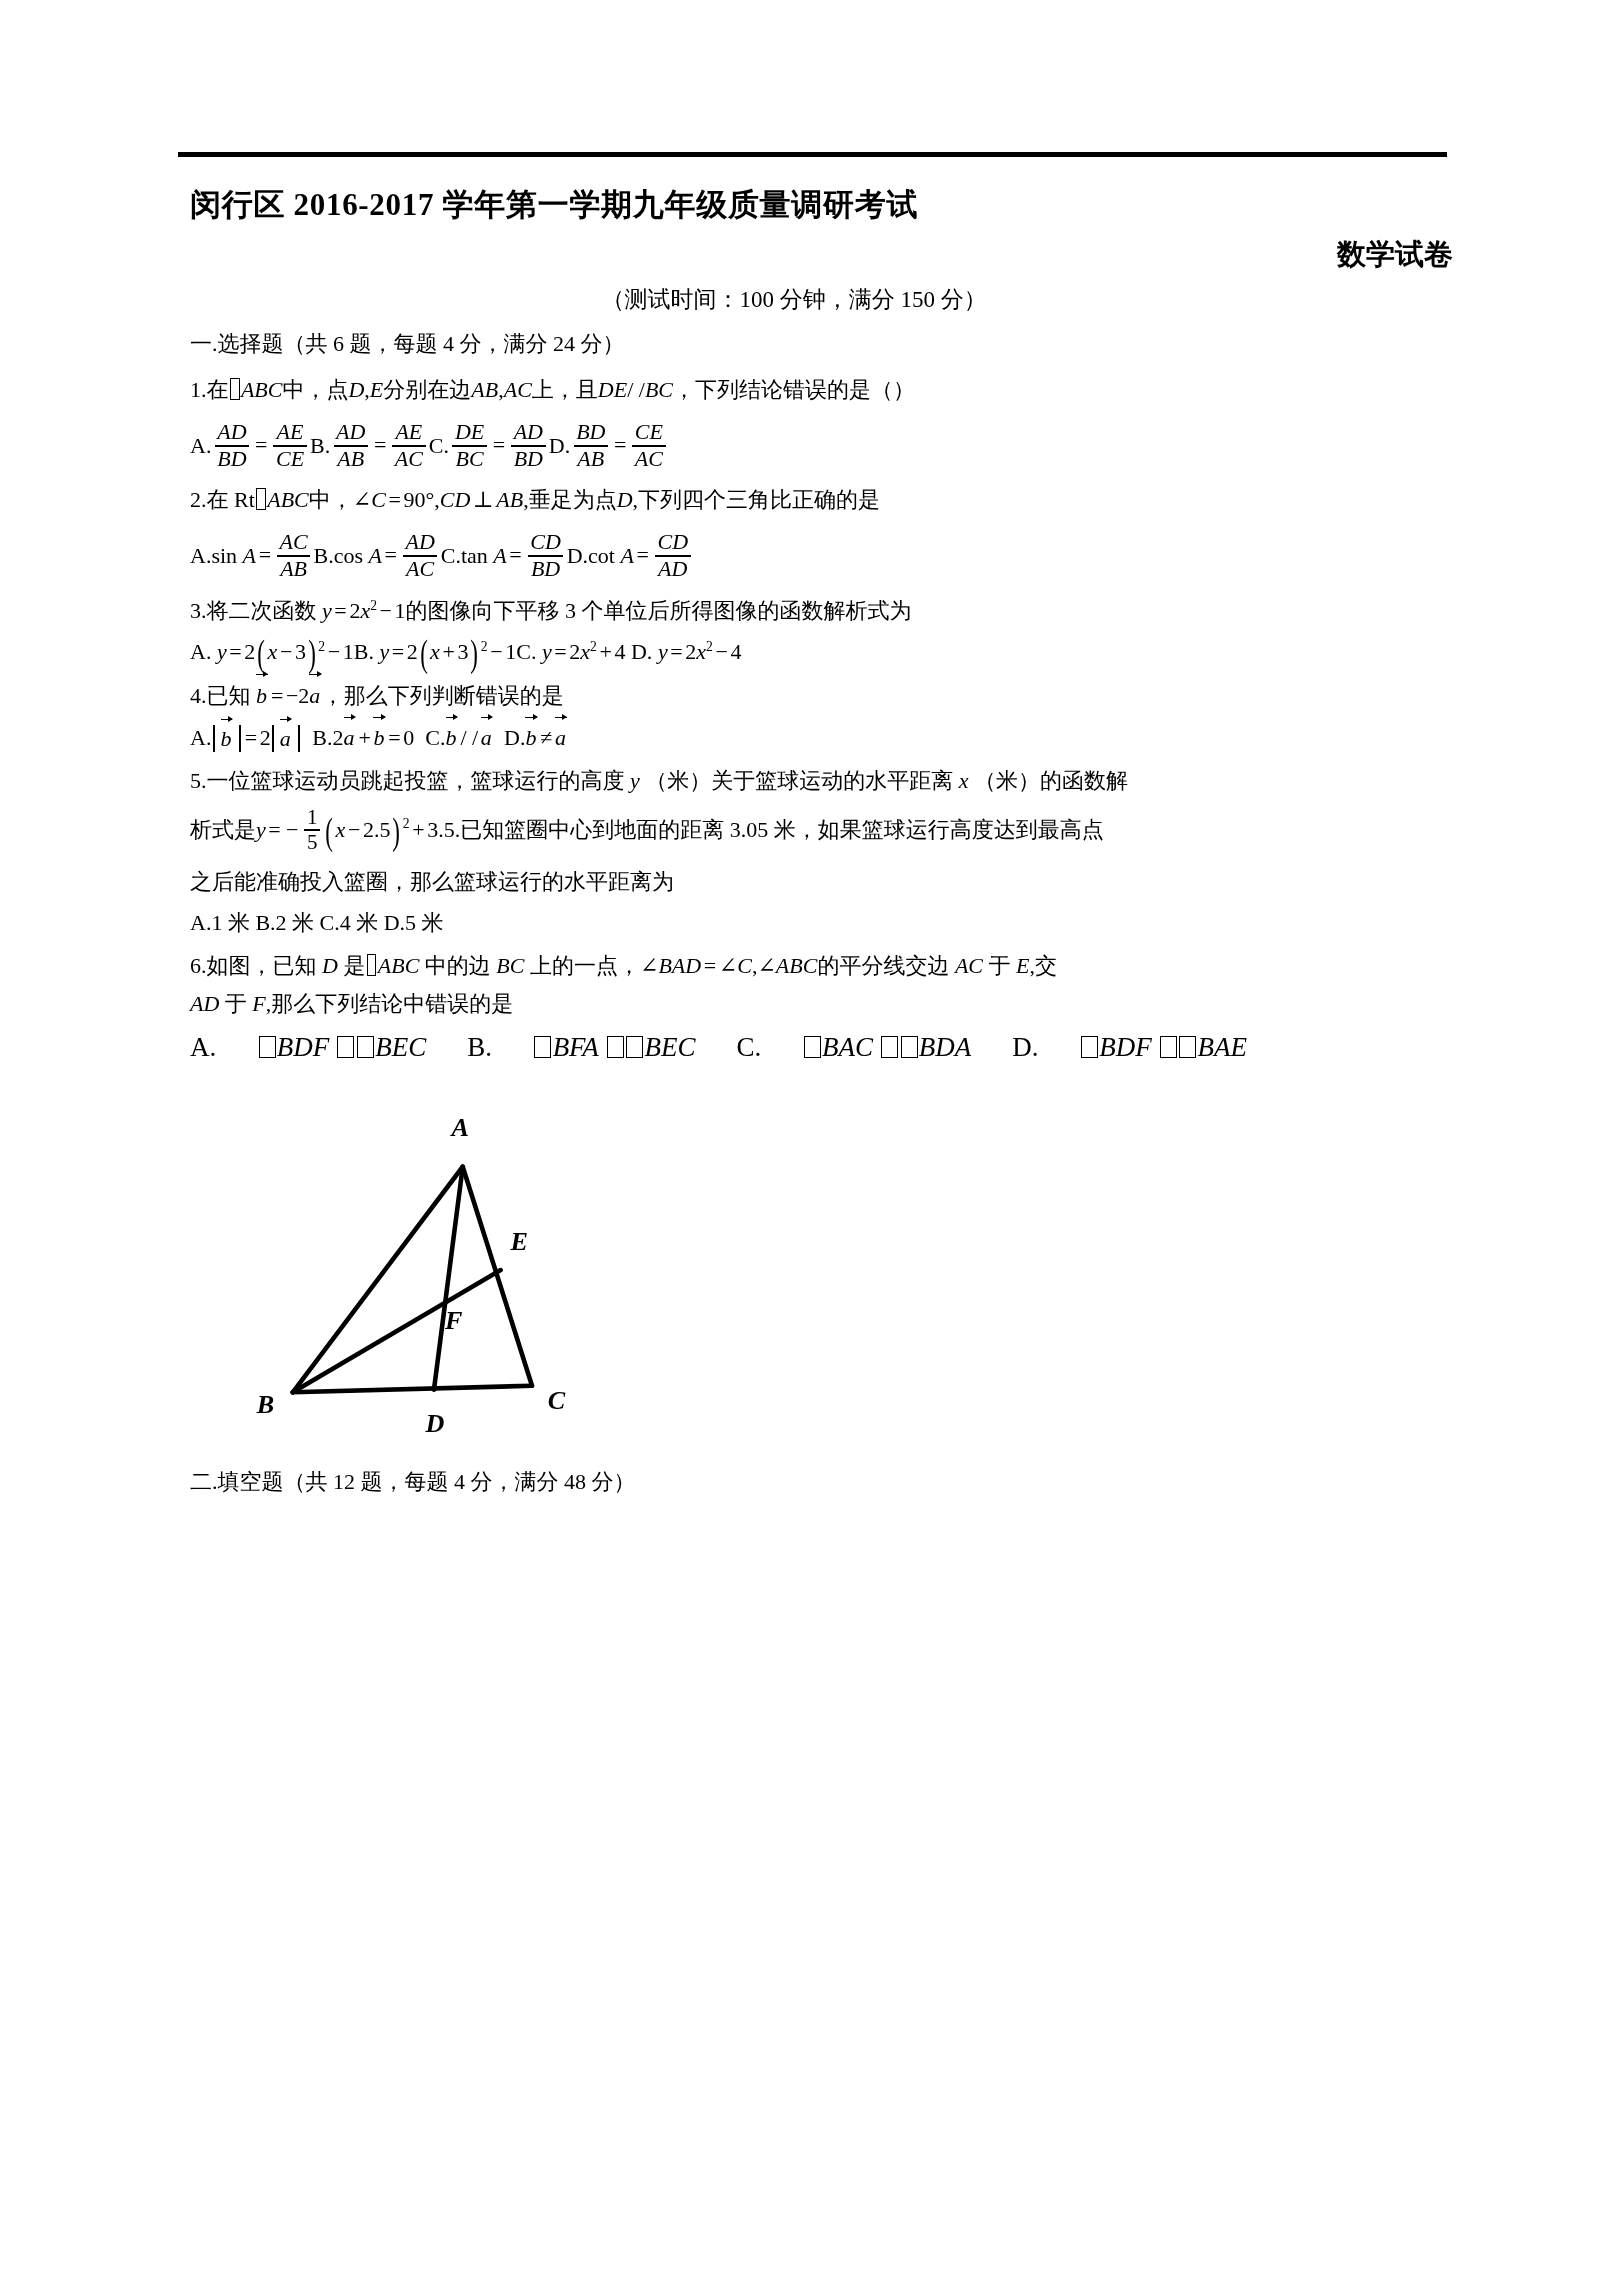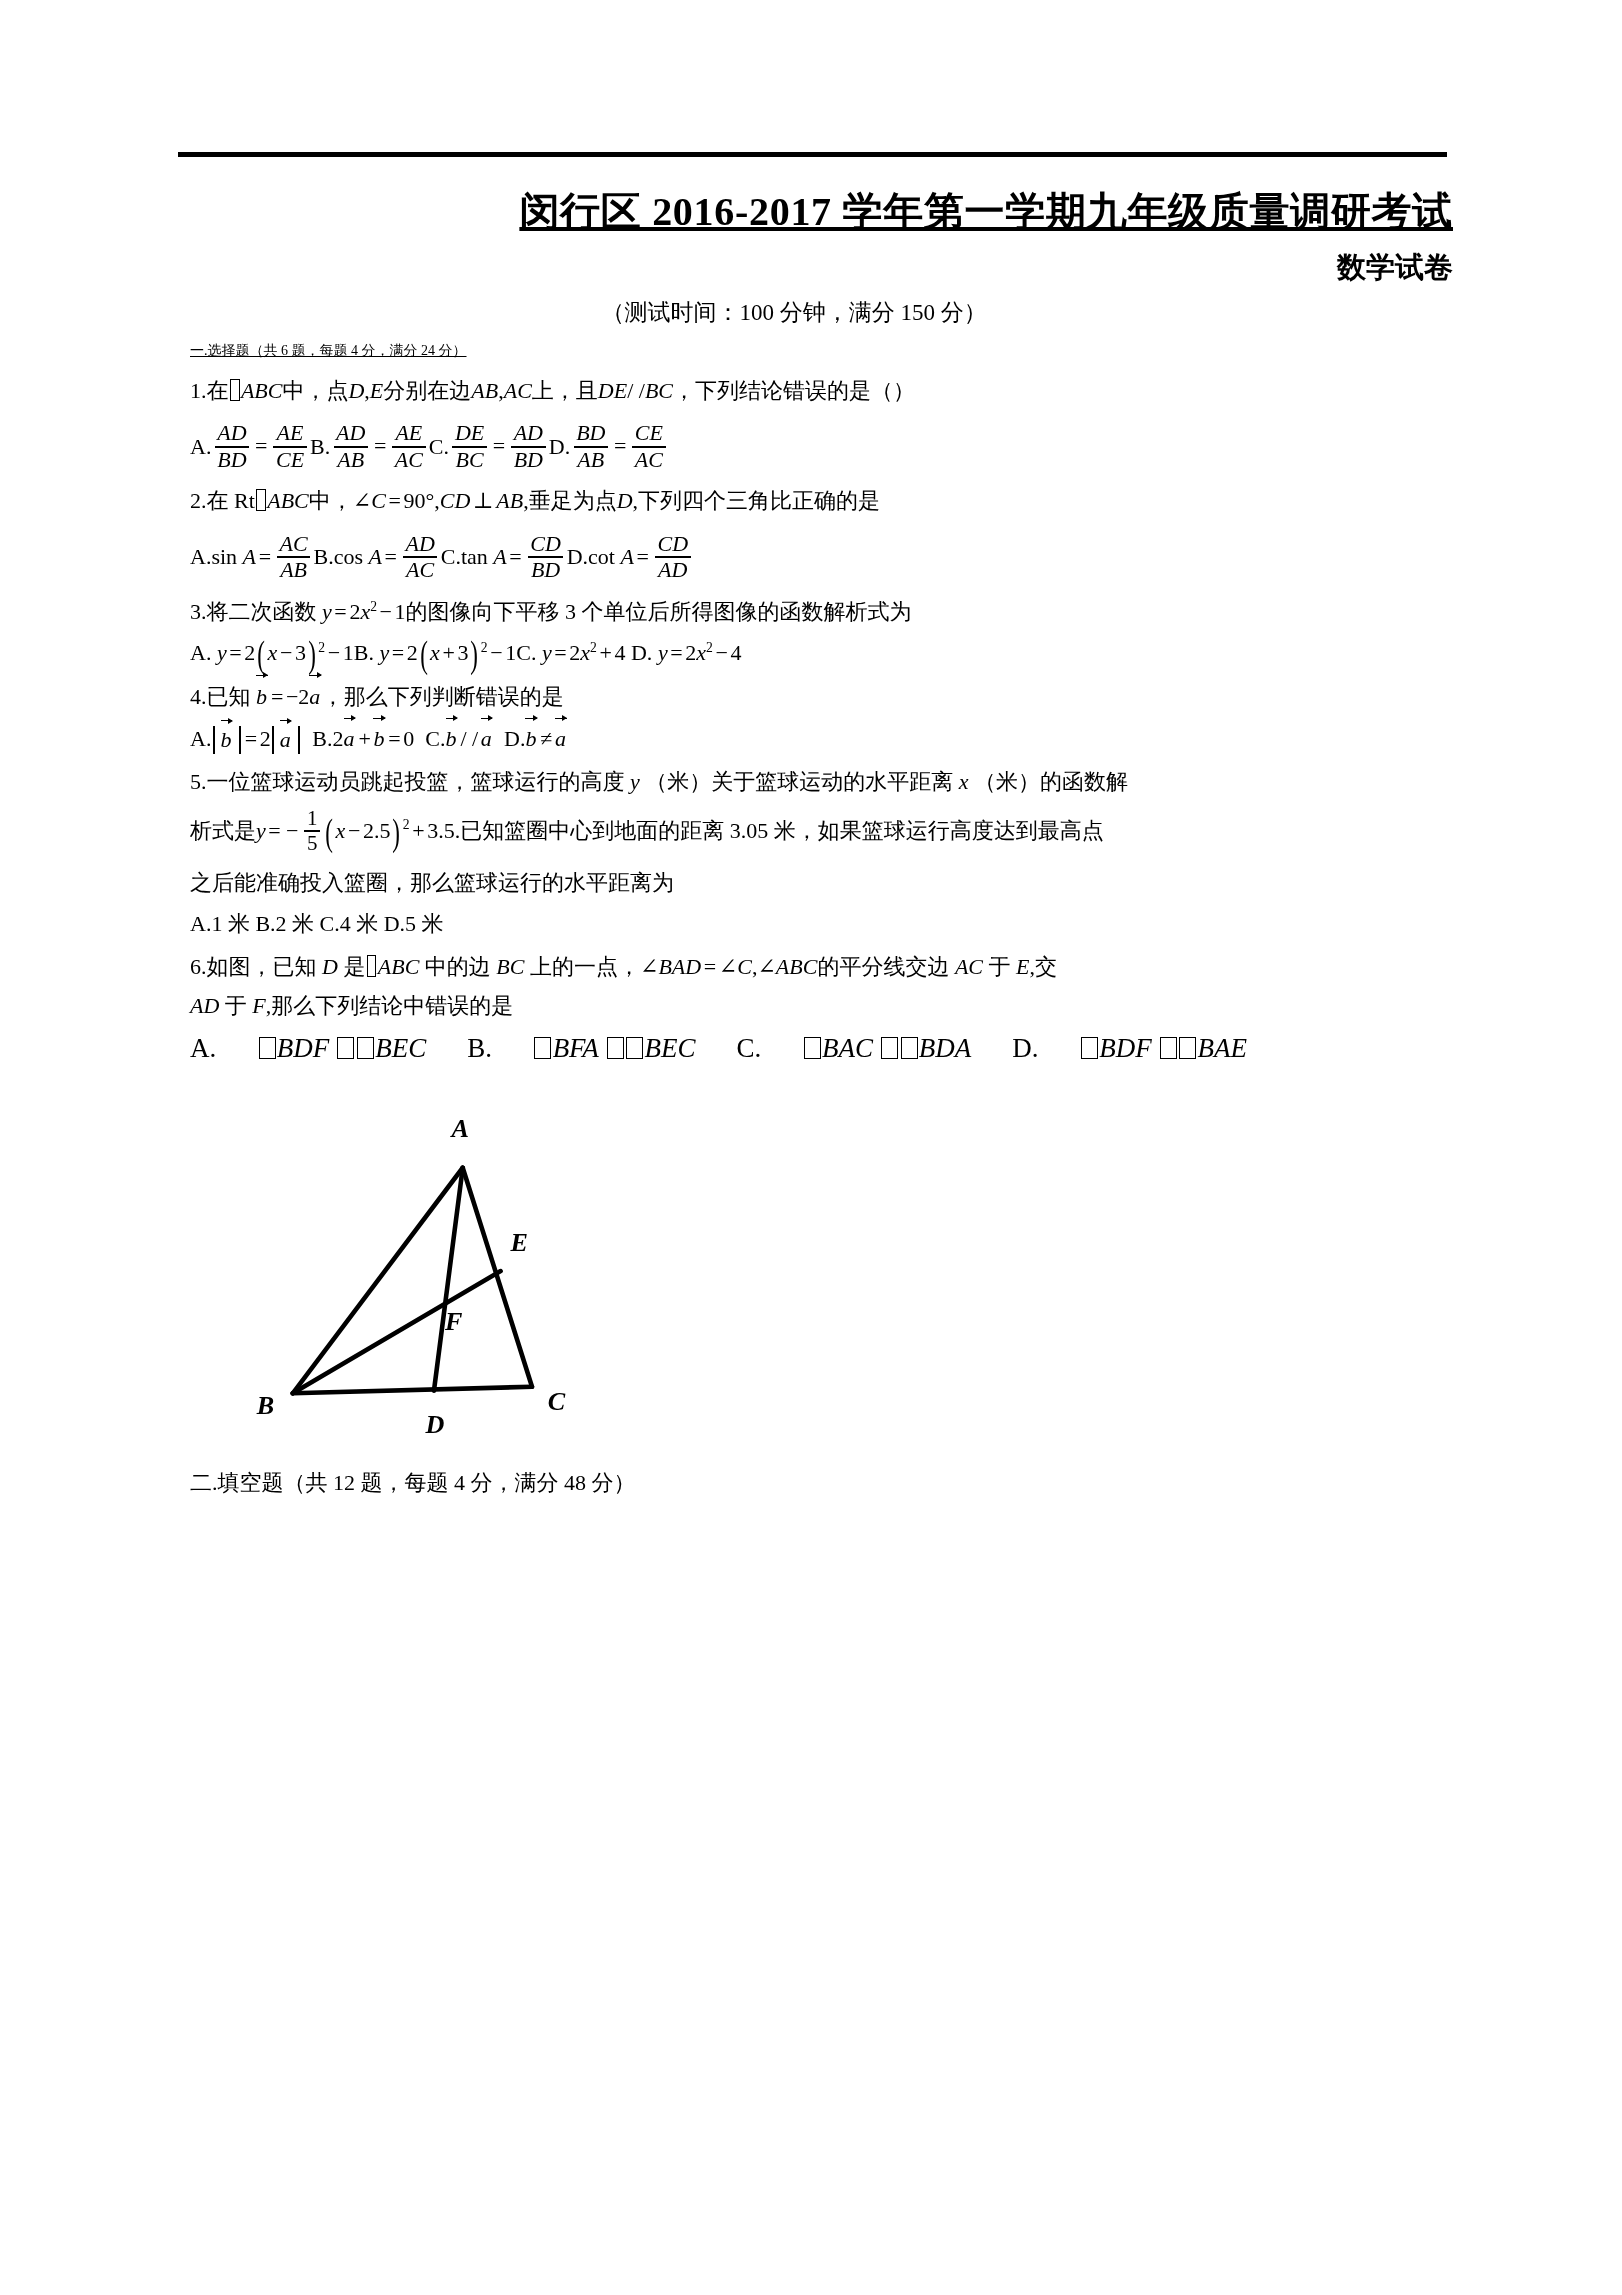--- a/index.html
+++ b/index.html
@@ -30,46 +30,44 @@
     height: 4.6px;
     background: #000;
   }
   .content {
     position: absolute;
     left: 190px;
     top: 183px;
     width: 1263px;
   }
   .title1 {
-    text-align: right;
-    font-size: 40px;
+    text-align: left;
+    font-size: 31px;
     font-weight: bold;
     letter-spacing: 0.7px;
     margin: 0 0 5.2px 0;
     line-height: 1.45;
-    text-decoration: underline;
   }
   .title2 {
     text-align: right;
     font-size: 29px;
     font-weight: bold;
     margin: 0 0 3.9px 0;
     line-height: 1.45;
   }
   .timing {
     text-align: center;
     font-size: 23px;
     margin: 9.2px 55px 6.5px 0;
     line-height: 1.4;
   }
   .secthead {
-    font-size: 14px;
+    font-size: 22px;
     margin: 10.5px 0 13px 0;
     line-height: 1.5;
-    text-decoration: underline;
   }
   .q {
     font-size: 22px;
     line-height: 1.55;
     margin: 0 0 3.9px 0;
   }
   .qline { margin: 10.5px 0 2.6px 0; }
   .optline {
     font-size: 22px;
     margin: 14.4px 0 10.5px 0;

